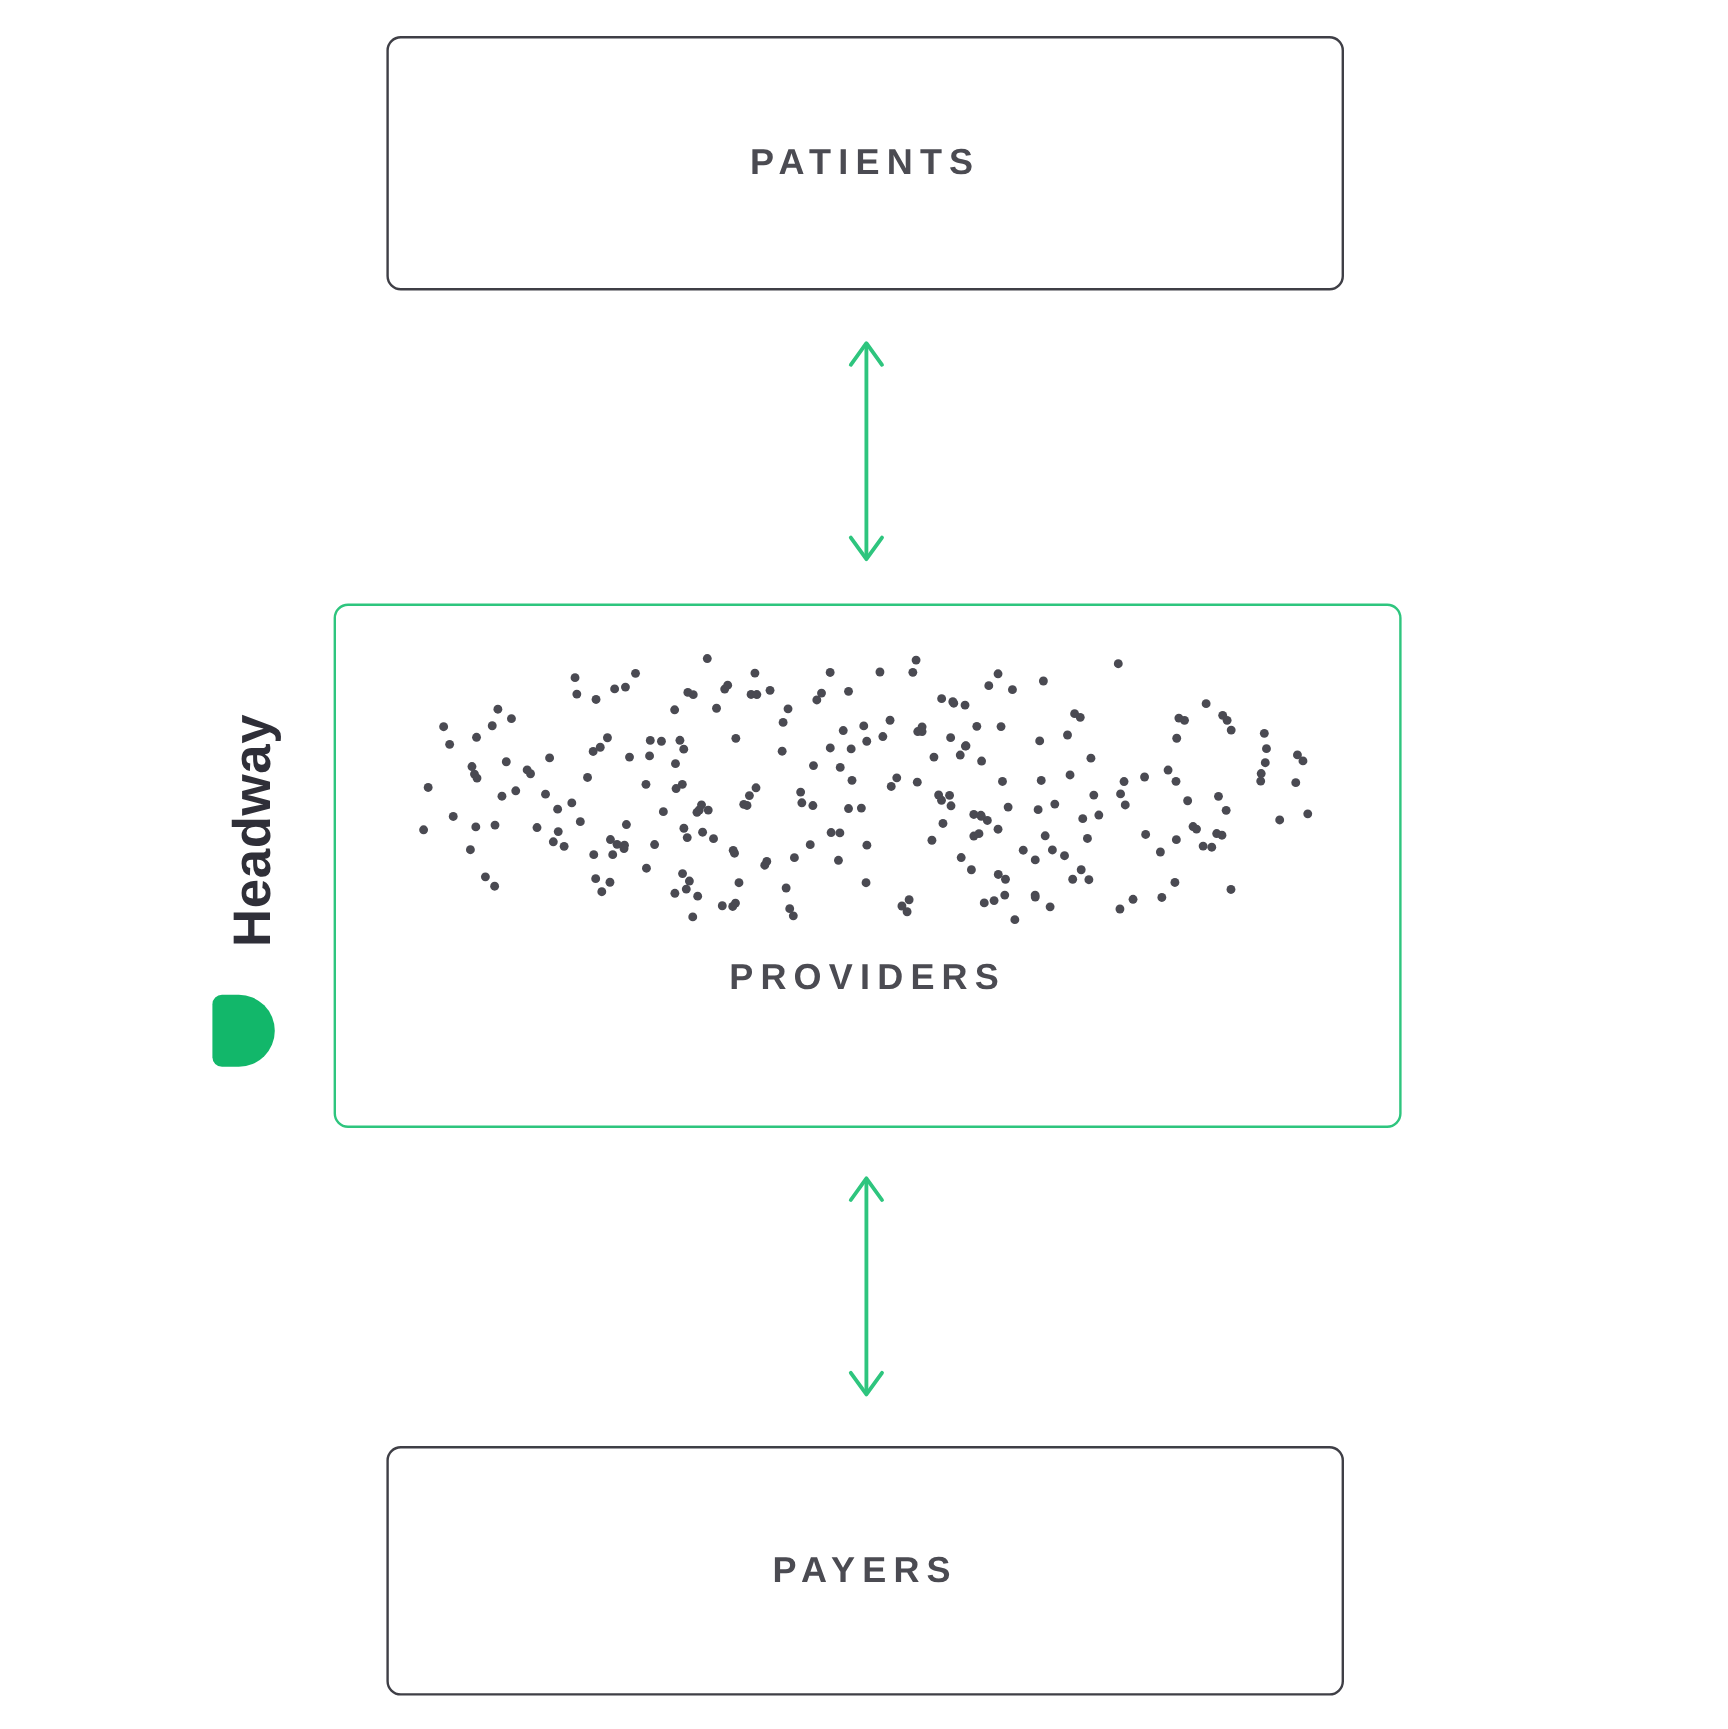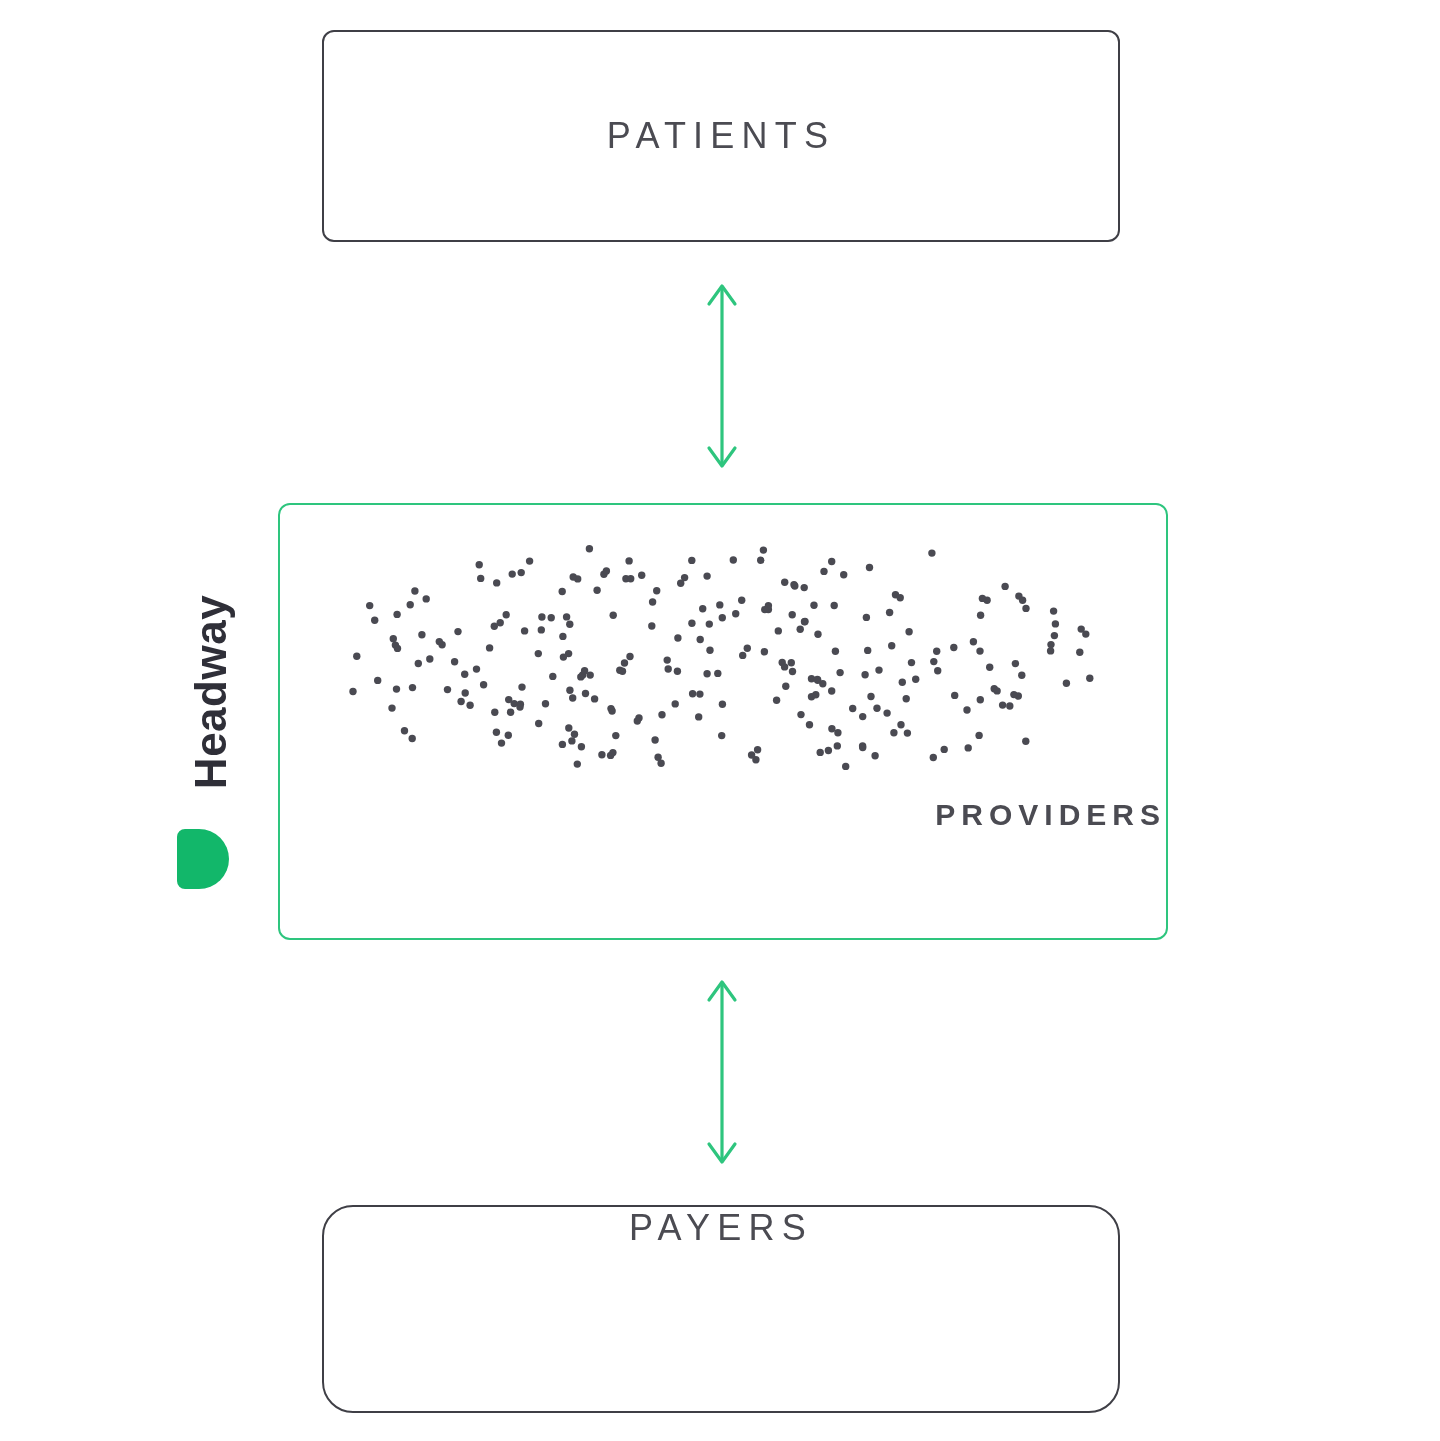--- a/index.html
+++ b/index.html
@@ -28,37 +28,37 @@
     border: 2.5px solid var(--accent, #2ec57e);
   }
   .box-patients {
     left: 322px; top: 30px;
     width: 798px; height: 212px;
     display: flex; align-items: center; justify-content: center;
   }
   .box-payers {
     left: 322px; top: 1205px;
     width: 798px; height: 208px;
-    display: flex; justify-content: center; border-radius: 31px;
+    display: flex; align-items: center; justify-content: center;
   }
   .box-providers {
     left: 278px; top: 503px;
     width: 890px; height: 437px;
   }
   .box-label {
-    font-size: 36px;
-    font-weight: normal;
+    font-size: 30px;
+    font-weight: bold;
     letter-spacing: 0.2em;
     color: #4b4b52;
   }
   .provider-labels {
     position: absolute;
     left: 0; right: 0;
     top: 292px;
-    text-align: right;
+    text-align: center;
     display: flex;
     flex-direction: column;
     gap: 8px;
   }
   .provider-labels span {
     font-size: 30px;
     font-weight: bold;
     letter-spacing: 0.2em;
     color: #4b4b52;
     line-height: 1.2;

